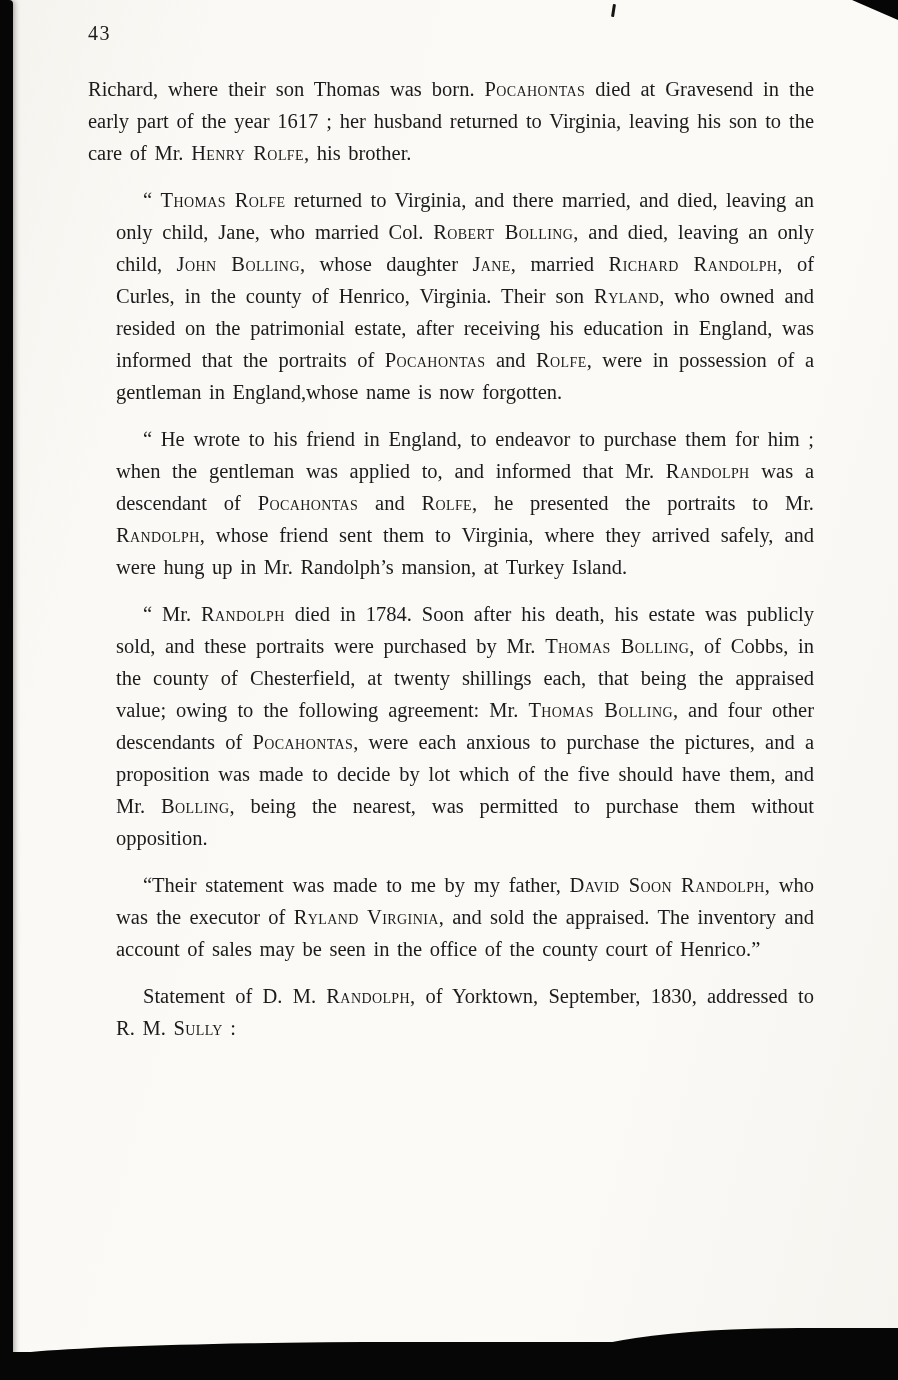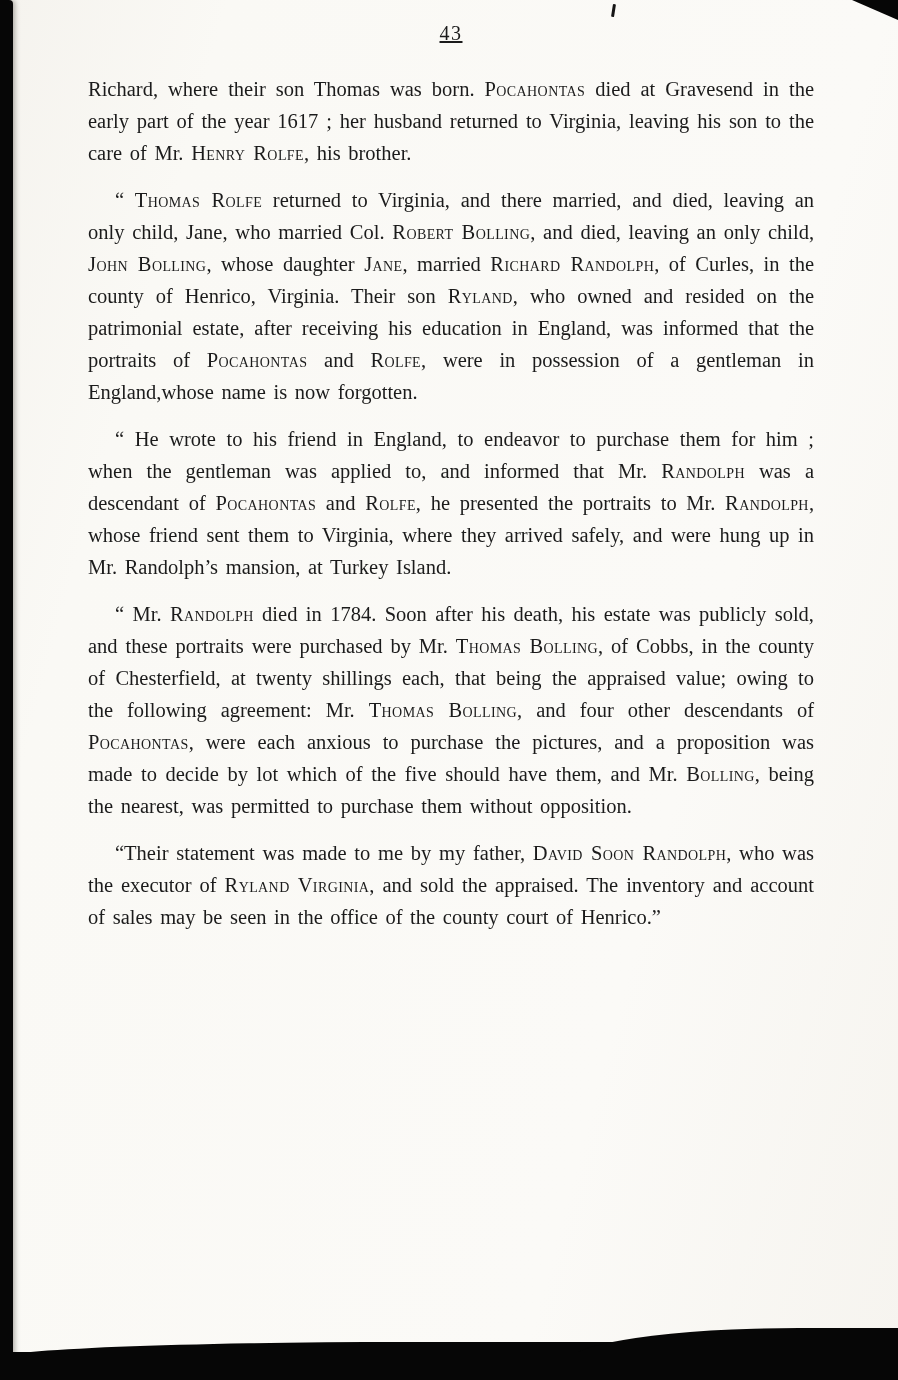--- a/index.html
+++ b/index.html
@@ -12,34 +12,33 @@
     color: #1b1b1b;
     overflow: hidden;
   }
   .text-block {
     position: absolute;
     left: 88px;
     top: 22px;
     width: 726px;
   }
   .page-number {
-    text-align: center;
+    text-align: left;
     font-size: 20px;
     letter-spacing: 1.5px;
     margin: 0 0 28px 0;
-    text-decoration: underline;
   }
   .para {
     font-size: 20.5px;
     line-height: 32px;
     text-align: justify;
     margin: 0 0 15px 0;
     word-spacing: 2.5px;
   }
-  .para.indent { text-indent: 27px; }
+  .para.indent { text-indent: 27px; margin-left: 28px; }
   .sc { font-variant: small-caps; letter-spacing: 0.4px; }
 
   
   .edge-left {
     position: absolute; left: 0; top: 0;
     width: 13px; height: 1380px;
     background: #060606;
     border-radius: 0 4px 4px 0;
     box-shadow: 2px 0 5px rgba(40,35,25,0.35);
   }
@@ -81,20 +80,21 @@
 <div class="page">
 
   <div class="text-block">
     <div class="page-number">43</div>
     <div>
         <p class="para"><span>Richard, where their son Thomas was born.  </span><span class="sc">Pocahontas</span><span> died at Gravesend in the early part of the year 1617 ; her husband returned to Virginia, leaving his son to the care of Mr. </span><span class="sc">Henry Rolfe</span><span>, his brother.</span></p>
         <p class="para indent"><span>“ </span><span class="sc">Thomas Rolfe</span><span> returned to Virginia, and there married, and died, leaving an only child, Jane, who married Col. </span><span class="sc">Robert Bolling</span><span>, and died, leaving an only child, </span><span class="sc">John Bolling</span><span>, whose daughter </span><span class="sc">Jane</span><span>, married </span><span class="sc">Richard Randolph</span><span>, of Curles, in the county of Henrico, Virginia.  Their son </span><span class="sc">Ryland</span><span>, who owned and resided on the patrimonial estate, after receiving his education in England, was informed that the portraits of </span><span class="sc">Pocahontas</span><span> and </span><span class="sc">Rolfe</span><span>, were in possession of a gentleman in England,whose name is now forgotten.</span></p>
         <p class="para indent"><span>“ He wrote to his friend in England, to endeavor to purchase them for him ; when the gentleman was applied to, and informed that Mr. </span><span class="sc">Randolph</span><span> was a descendant of </span><span class="sc">Pocahontas</span><span> and </span><span class="sc">Rolfe</span><span>, he presented the portraits to Mr. </span><span class="sc">Randolph</span><span>, whose friend sent them to Virginia, where they arrived safely, and were hung up in Mr. Randolph’s mansion, at Turkey Island.</span></p>
         <p class="para indent"><span>“ Mr. </span><span class="sc">Randolph</span><span> died in 1784.  Soon after his death, his estate was publicly sold, and these portraits were purchased by Mr. </span><span class="sc">Thomas Bolling</span><span>, of Cobbs, in the county of Chesterfield, at twenty shillings each, that being the appraised value; owing to the following agreement:  Mr. </span><span class="sc">Thomas Bolling</span><span>, and four other descendants of </span><span class="sc">Pocahontas</span><span>, were each anxious to purchase the pictures, and a proposition was made to decide by lot which of the five should have them, and Mr. </span><span class="sc">Bolling</span><span>, being the nearest, was permitted to purchase them without opposition.</span></p>
         <p class="para indent"><span>“Their statement was made to me by my father, </span><span class="sc">David Soon Randolph</span><span>, who was the executor of </span><span class="sc">Ryland Virginia</span><span>, and sold the appraised.  The inventory and account of sales may be seen in the office of the county court of Henrico.”</span></p>
+        <p class="para indent"><span>Statement of D. M. </span><span class="sc">Randolph</span><span>, of Yorktown, September, 1830, addressed to R. M. </span><span class="sc">Sully</span><span> :</span></p>
       </div>
   </div>
 
   <div class="edge-left"></div>
   <div class="edge-bottom-wave"></div>
   <div class="edge-bottom-right"></div>
   <div class="edge-bottom"></div>
   <div class="corner-top-right"></div>
   <div class="speck-top"></div>
 

